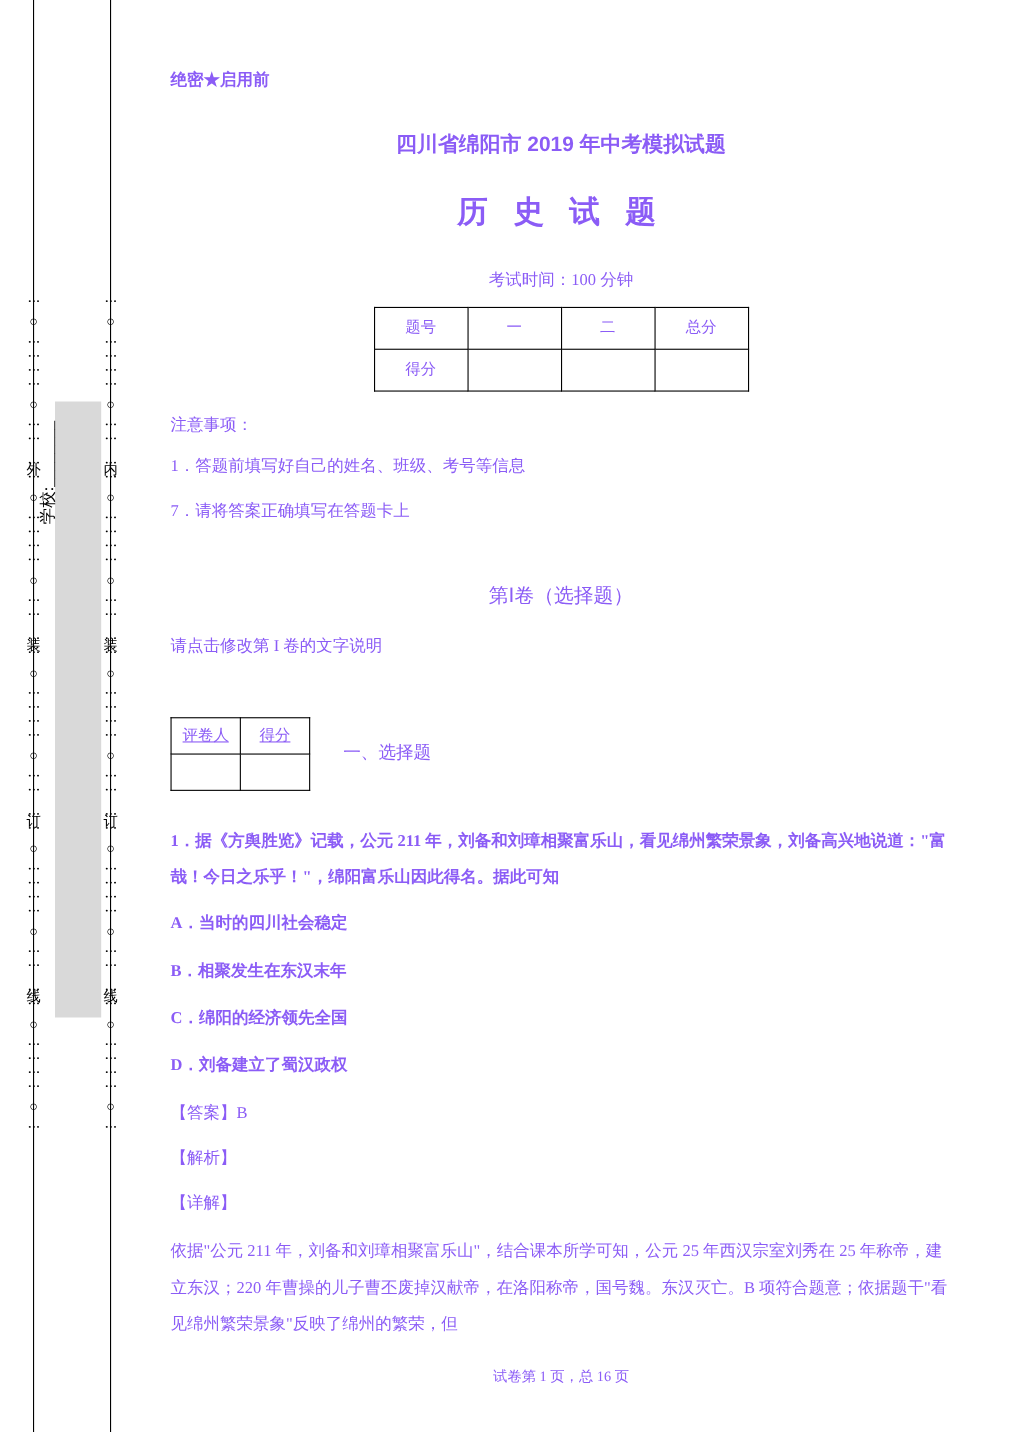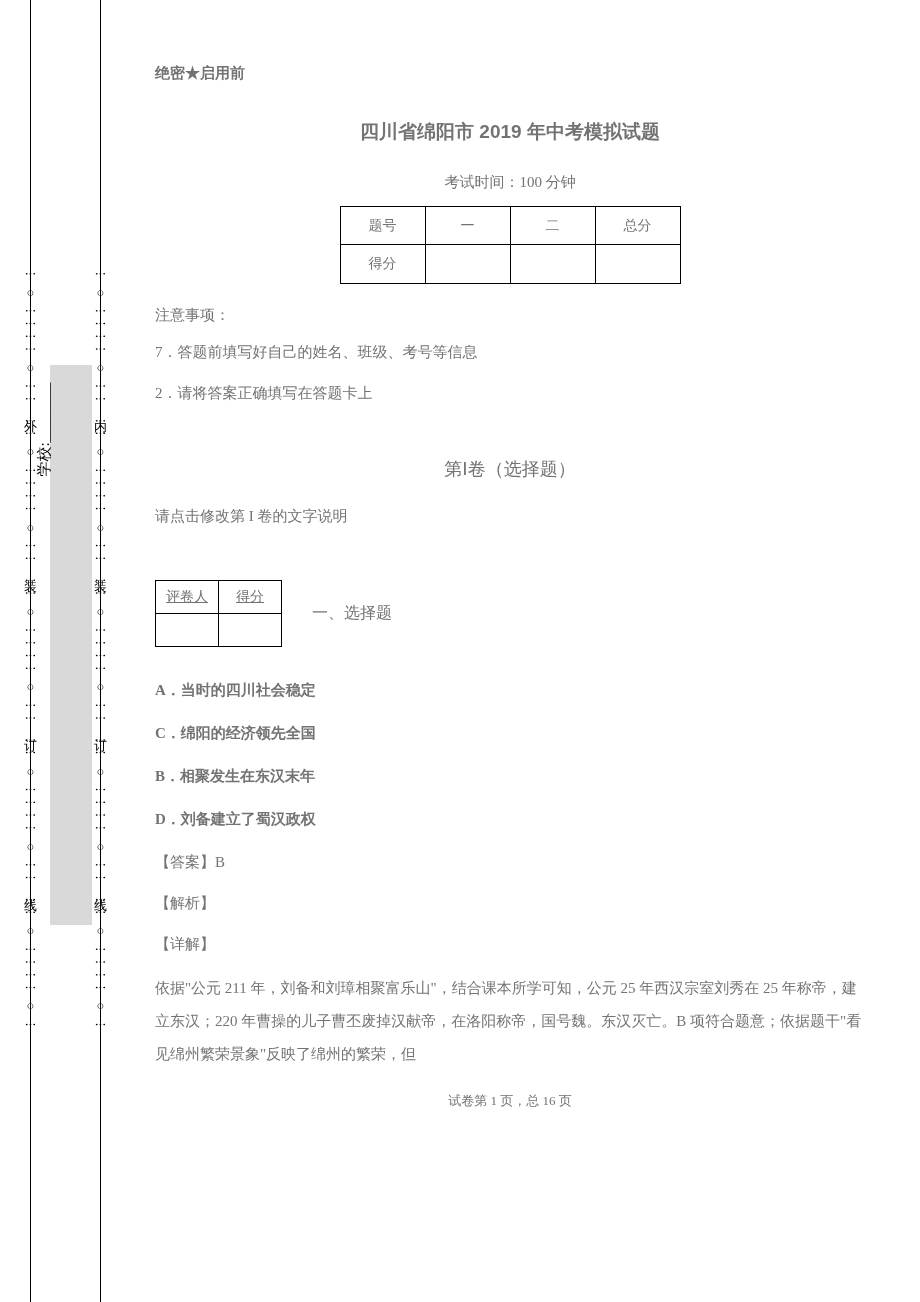--- a/index.html
+++ b/index.html
@@ -69,21 +69,21 @@
     transform: rotate(-90deg);
     white-space: nowrap;
     display: block;
     margin: 30px 0;
   }
   .content {
     flex: 1;
     padding: 60px 55px 20px 25px;
     font-size: 15px;
     line-height: 1.8;
-    color: #737373;
+    color: #8b5cf6;
   }
   .secret {
     font-weight: bold;
     margin-bottom: 28px;
   }
   .title-main {
     text-align: center;
     font-weight: bold;
     font-size: 19px;
     font-family: "SimHei", "黑体", sans-serif;
@@ -193,65 +193,67 @@
       <span>学校:________</span>
 
     </div>
   </div>
 
   <div class="content">
 
     <div class="secret">绝密★启用前</div>
 
     <div class="title-main">四川省绵阳市 2019 年中考模拟试题</div>
+    <div class="title-sub">历 史 试 题</div>
     <div class="exam-time">考试时间：100 分钟</div>
 
     <table class="score-table">
       <tbody>
           <tr>
         <td>题号</td>
         <td>一</td>
         <td>二</td>
         <td>总分</td>
       </tr>
       <tr>
         <td>得分</td>
         <td></td>
         <td></td>
         <td></td>
       </tr>
     </tbody>
       </table>
 
     <div class="notes-title">注意事项：</div>
-    <div class="note-item">7．答题前填写好自己的姓名、班级、考号等信息</div>
-    <div class="note-item">2．请将答案正确填写在答题卡上</div>
+    <div class="note-item">1．答题前填写好自己的姓名、班级、考号等信息</div>
+    <div class="note-item">7．请将答案正确填写在答题卡上</div>
 
     <div class="section-title">第Ⅰ卷（选择题）</div>
     <div class="section-instr">请点击修改第 I 卷的文字说明</div>
 
     <div class="grader-row">
       <table class="grader-table">
         <tbody>
             <tr>
           <td>评卷人</td>
           <td>得分</td>
         </tr>
         <tr>
           <td></td>
           <td></td>
         </tr>
       </tbody>
         </table>
       <div class="section-label">一、选择题</div>
     </div>
 
+    <div class="q-stem">1．据《方舆胜览》记载，公元 211 年，刘备和刘璋相聚富乐山，看见绵州繁荣景象，刘备高兴地说道："富哉！今日之乐乎！"，绵阳富乐山因此得名。据此可知</div>
     <div class="option">A．当时的四川社会稳定</div>
+    <div class="option">B．相聚发生在东汉末年</div>
     <div class="option">C．绵阳的经济领先全国</div>
-    <div class="option">B．相聚发生在东汉末年</div>
     <div class="option">D．刘备建立了蜀汉政权</div>
 
     <div class="ans-block">
       <div class="ans-line">【答案】B</div>
       <div class="ans-line">【解析】</div>
       <div class="ans-line">【详解】</div>
       <div class="expl-text">依据"公元 211 年，刘备和刘璋相聚富乐山"，结合课本所学可知，公元 25 年西汉宗室刘秀在 25 年称帝，建立东汉；220 年曹操的儿子曹丕废掉汉献帝，在洛阳称帝，国号魏。东汉灭亡。B 项符合题意；依据题干"看见绵州繁荣景象"反映了绵州的繁荣，但</div>
     </div>
 
     <div class="page-num">试卷第 1 页，总 16 页</div>

